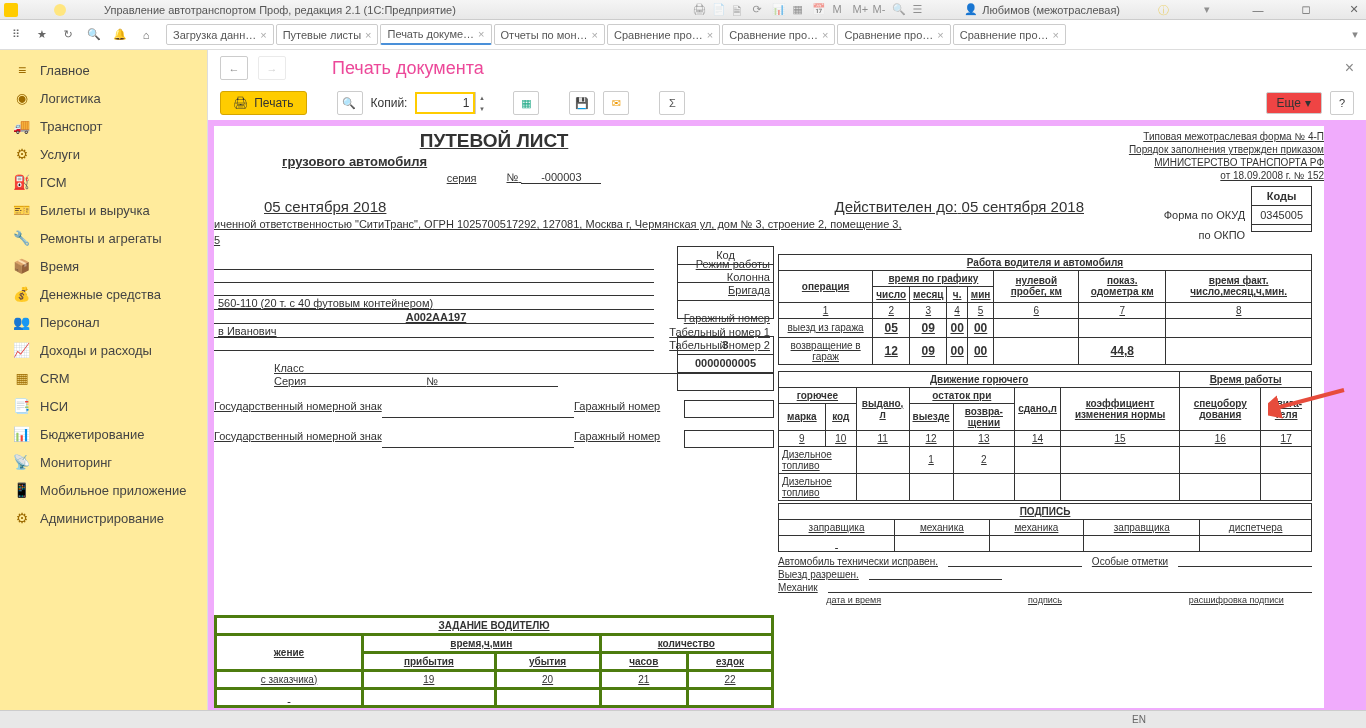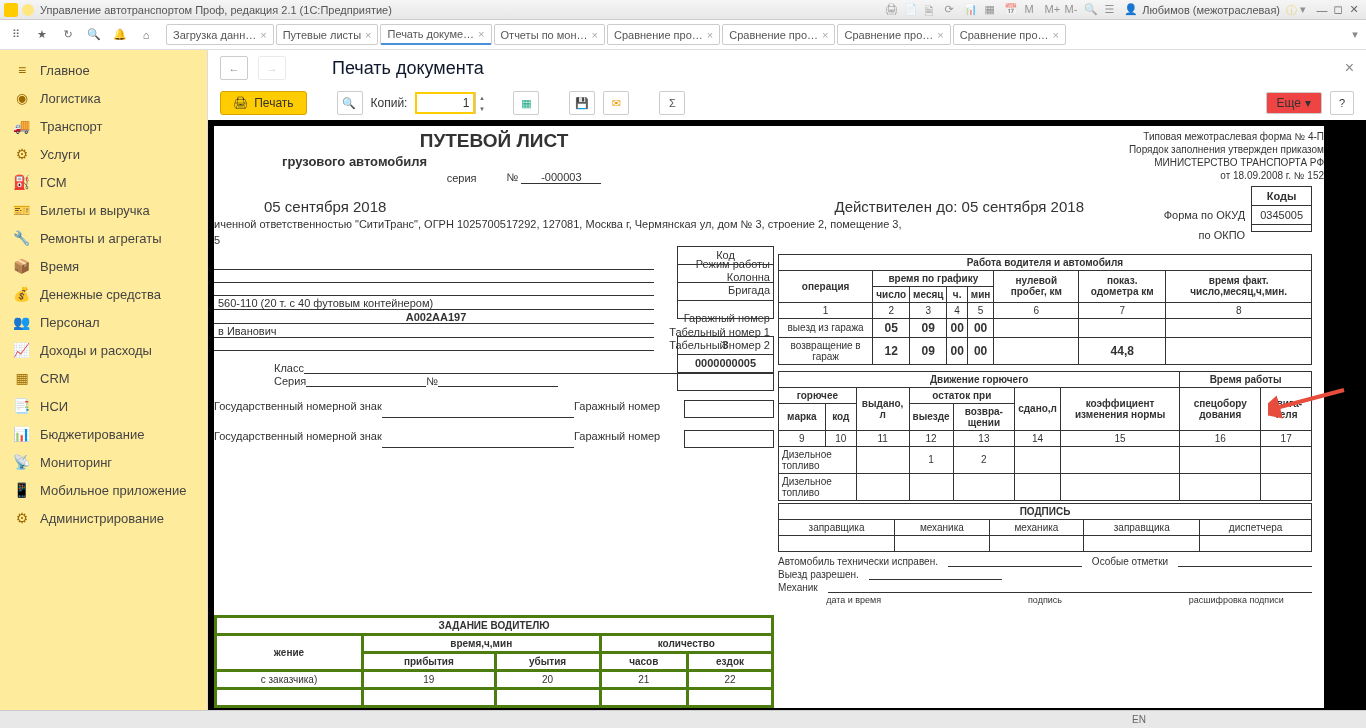--- a/index.html
+++ b/index.html
@@ -1,18 +1,18 @@
 <!DOCTYPE html>
 <html><head>
 <meta charset="utf-8">
 <style>
 * { box-sizing: border-box; margin: 0; padding: 0; font-family: Arial, sans-serif; }
 body { background: #e8e8e8; font-size: 11px; color: #333; overflow: hidden; width: 1366px; height: 728px; }
 
-.title-bar { height: 20px; background: linear-gradient(#f5f5f5,#e8e8e8); display: flex; align-items: center; padding: 0 4px; border-bottom: 1px solid #ccc; }
+.title-bar { height: 20px; background: linear-gradient(#f5f5f5,#e8e8e8); display: flex; align-items: center; padding: 0 4px; border-bottom: 1px solid #ccc; gap: 32px; }
 .title-bar .logo { width: 14px; height: 14px; background: #ffcc00; border-radius: 2px; margin-right: 4px; }
 .title-bar .arrow { width: 12px; height: 12px; background: #ffe680; border-radius: 50%; margin-right: 6px; }
 .title-bar .title { flex: 1; font-size: 11px; color: #555; }
 .title-bar .tb-icons { display:flex; gap:6px; align-items:center;}
 .title-bar .tb-icon { width:14px; height:14px; opacity:.5; }
 .title-bar .user { font-size:11px; color:#555; margin:0 6px; display:flex; align-items:center; gap:4px;}
 .title-bar .win-btn { width:16px; height:14px; display:flex; align-items:center; justify-content:center; color:#666; cursor:pointer;}
 
 .top-toolbar { height: 30px; background: #fff; display:flex; align-items:center; padding: 0 4px; gap:2px; border-bottom:1px solid #ddd;}
 .top-toolbar .tt-btn { width:24px; height:24px; display:flex; align-items:center; justify-content:center; color:#666; cursor:pointer; border-radius:2px;}
@@ -23,33 +23,33 @@
 .top-toolbar .menu-dots { width:14px; color:#888;}
 
 .main { display:flex; height: calc(728px - 20px - 30px - 18px); }
 .sidebar { width:208px; background:#ffeb9c; border-right:1px solid #ddd; overflow-y:auto; padding-top:6px;}
 .sb-item { display:flex; align-items:center; gap:10px; padding:6px 14px; font-size:13px; color:#444; cursor:pointer;}
 .sb-item .sb-icon { width:16px; height:16px; color:#9d6b00; display:flex; align-items:center; justify-content:center; font-size:14px;}
 
 .content { flex:1; background:#fff; display:flex; flex-direction:column; overflow:hidden;}
 .content-top { height:36px; display:flex; align-items:center; padding:0 12px; gap:10px;}
 .nav-btn { width:28px; height:24px; border:1px solid #ccc; border-radius:2px; background:#fff; display:flex; align-items:center; justify-content:center; color:#888;}
-.page-title { font-size:18px; color:#0f172a; margin-left:36px;}
+.page-title { font-size:18px; color:#ec4899; margin-left:36px;}
 .content-close { margin-left:auto; font-size:16px; color:#888; cursor:pointer;}
 
 .doc-toolbar { height:34px; display:flex; align-items:center; padding:0 12px; gap:8px;}
 .btn-print { background:#ffcc00; border:1px solid #d4a500; border-radius:3px; padding:4px 12px; display:flex; align-items:center; gap:6px; font-size:12px; color:#333; cursor:pointer;}
 .btn-icon { width:26px; height:24px; border:1px solid #ccc; border-radius:2px; background:#fff; display:flex; align-items:center; justify-content:center; color:#555;}
 .copies-inp { width:60px; height:22px; border:2px solid #ffcc00; display:flex; align-items:center; justify-content:flex-end; padding:0 4px; font-size:12px;}
 .copies-spin { width:12px; height:22px; display:flex; flex-direction:column;}
 .cs { height:11px; display:flex; align-items:center; justify-content:center; font-size:6px; color:#666; border-left:1px solid #ccc; cursor:pointer;}
 .btn-more { margin-left:auto; border:1px solid #ccc; border-radius:2px; padding:3px 10px; background:#ef4444; font-size:12px; display:flex; align-items:center; gap:4px;}
 .btn-help { width:24px; height:24px; border:1px solid #ccc; border-radius:2px; background:#fff; display:flex; align-items:center; justify-content:center;}
 
-.doc-scroll { flex:1; overflow:auto; background:#000000; position:relative; padding:6px; }
+.doc-scroll { flex:1; overflow:auto; background:#f0abfc; position:relative; padding:6px;text-decoration:underline; }
 .doc-scroll::-webkit-scrollbar { width:16px; height:16px;}
 .doc-scroll::-webkit-scrollbar-track { background:#f0f0f0;}
 .doc-scroll::-webkit-scrollbar-thumb { background:#ccc; border-radius:4px;}
 
 .document { width:1110px; background:#fff; position:relative; font-size:11px; }
 .doc-header { display:flex; }
 .dh-left { width:560px; padding:4px 8px;}
 .dh-right { width:550px; text-align:right; font-size:10px; color:#333; line-height:1.3; padding-top:4px;}
 .doc-title { text-align:center; font-size:19px; font-weight:bold; margin-bottom:2px;}
 .doc-subtitle { text-align:left; font-size:13px; font-weight:bold; padding-left:60px;}

